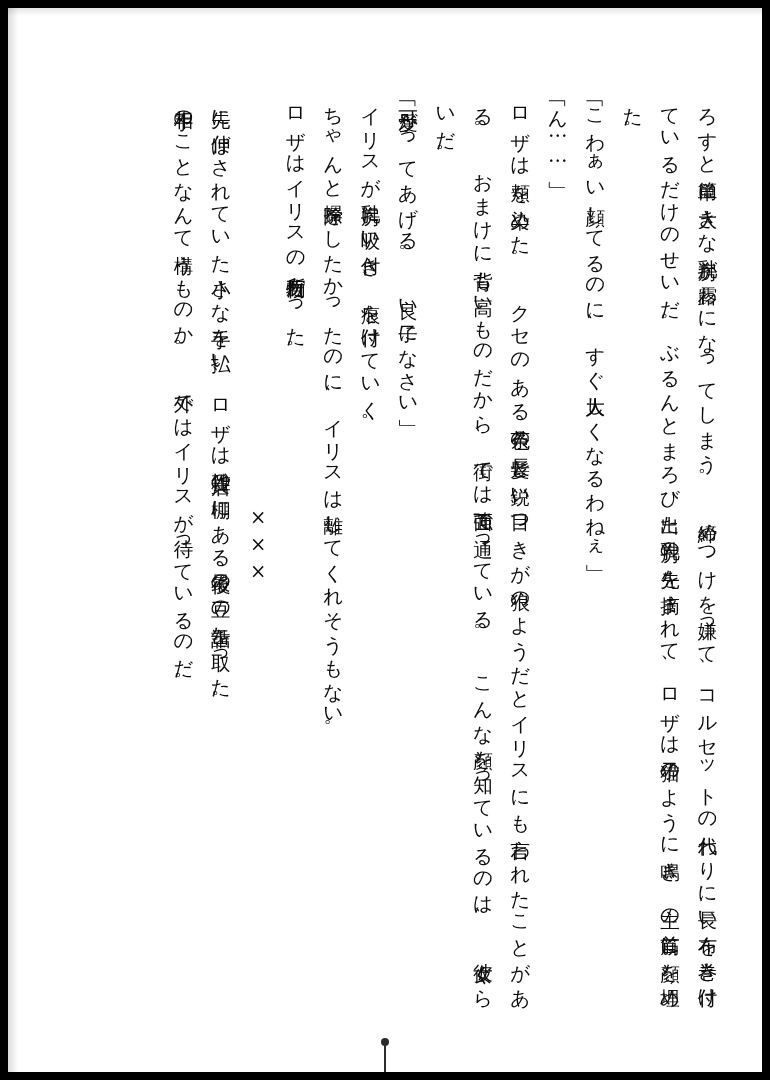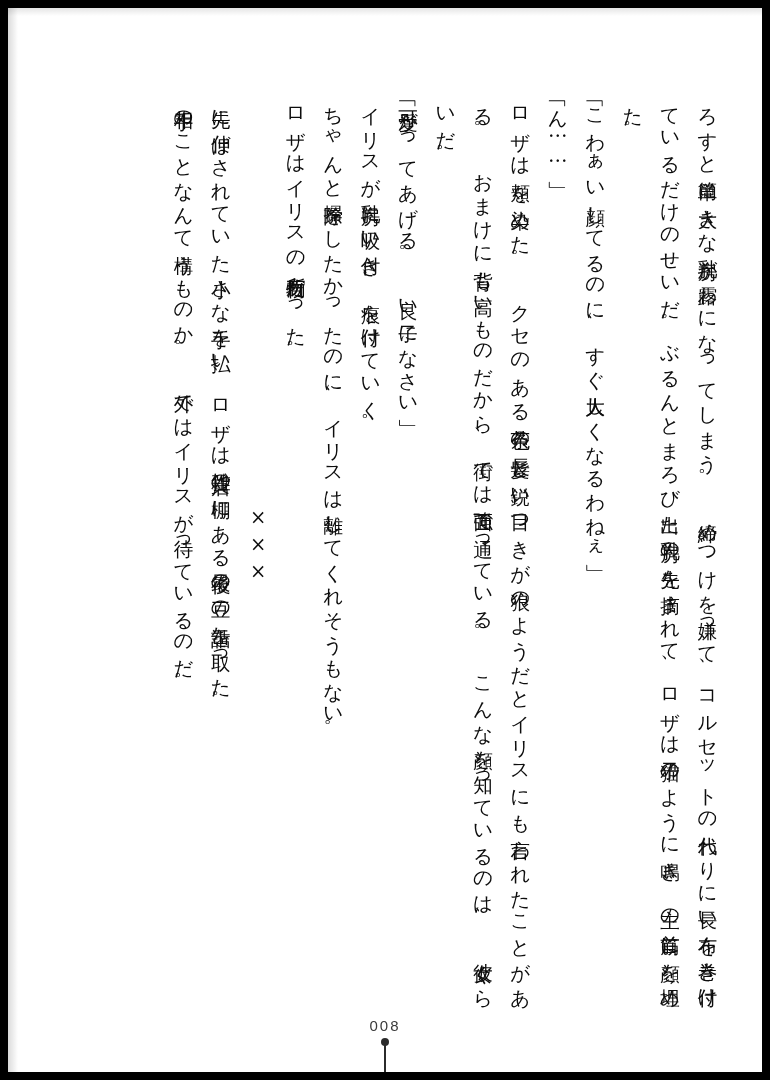--- a/index.html
+++ b/index.html
@@ -116,17 +116,16 @@
       <p>ロザは頬を染めた。　クセのある茶色の長髪と鋭い目つきが狼のようだとイリスにも言われたことがある。　おまけに背も高いものだから、街では強面で通っている。　こんな顔を知っているのは、　彼女ぐらいだ。</p>
       <p>「可愛がってあげる。　良い子になさい」</p>
       <p>イリスが乳房に吸い付き、痕を付けていく。</p>
       <p>ちゃんと掃除をしたかったのに、イリスは離してくれそうもない。</p>
       <p>ロザはイリスの所有物だった。</p>
       <p class="scene-break">×××</p>
       <p>先に伸ばされていた小さな手を払い、ロザは雑貨店の棚にある最後の豆の缶詰を取った。</p>
       <p>相手のことなんて構うものか。　外ではイリスが待っているのだ。</p>
     </div>
 
-    <div id="folio">008</div>
     <div id="folio-dot"></div>
     <div id="folio-mark"></div>
   </div>
 </div>
 
 </body></html>

